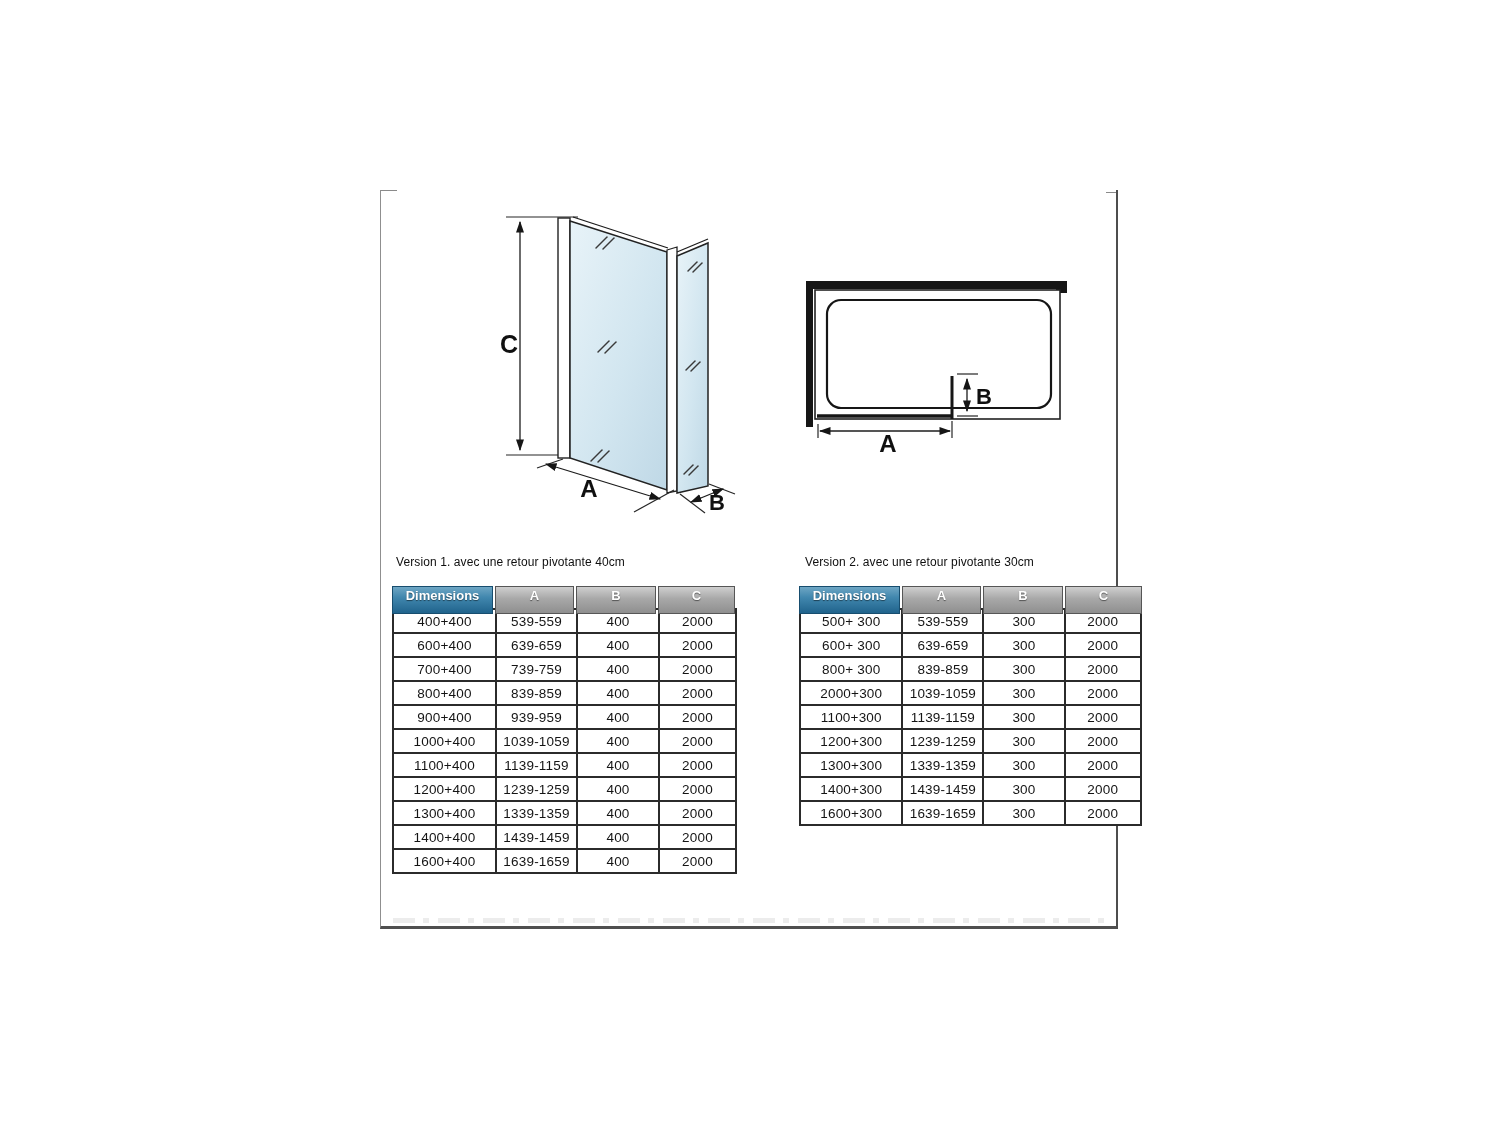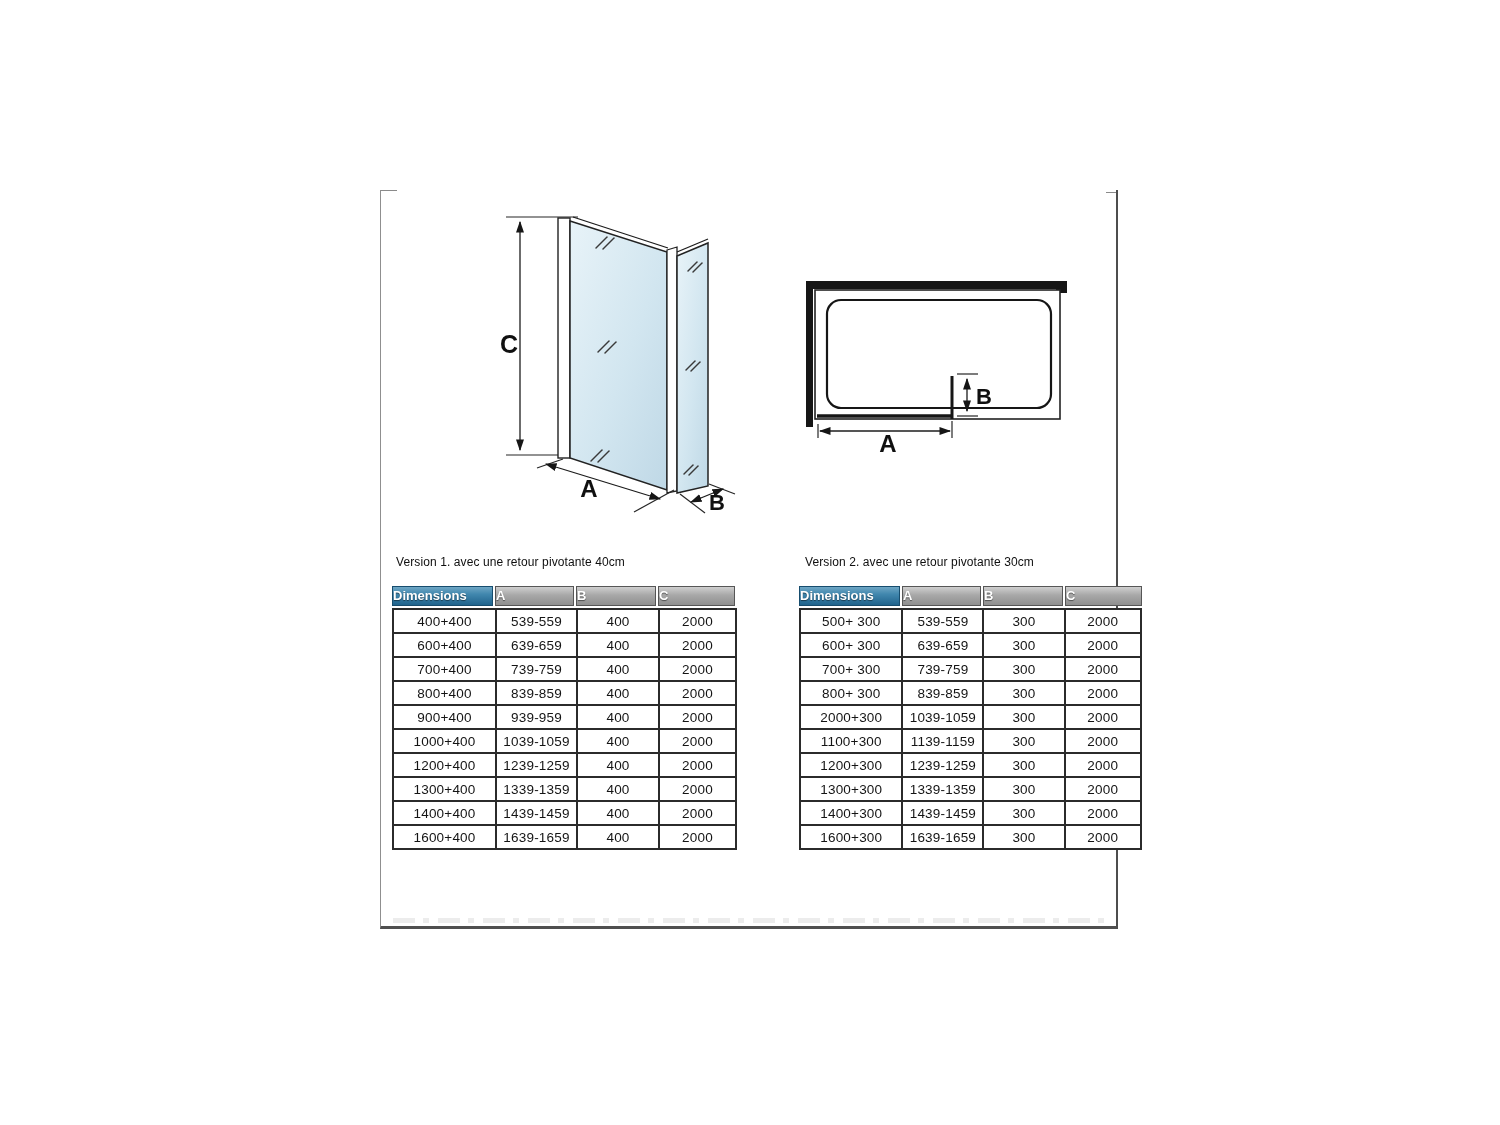--- a/index.html
+++ b/index.html
@@ -31,22 +31,22 @@
   .tbl-block{position:absolute;top:363px;}
   .tbl-left{left:11px;}
   .tbl-right{left:374px;padding-left:44px;}
   .tbl-title{
     font-size:12px;line-height:19px;color:#0f0f0f;margin:0 0 14px 4px;
     letter-spacing:0.1px;white-space:nowrap;
   }
   .tbl-right .tbl-title{margin-left:6px;}
   .tbl-head{display:grid;grid-template-columns:103px 81px 82px 77px;height:20px;}
   .hcell{
-    box-sizing:border-box;margin-right:2px;height:20px;line-height:18px;
-    text-align:left;color:#ffffff;font-weight:bold;font-size:13px;
+    box-sizing:border-box;margin-right:2px;height:28px;line-height:18px;
+    text-align:center;color:#ffffff;font-weight:bold;font-size:13px;
     text-shadow:0 1px 1px rgba(0,0,0,0.5);
     border:1px solid #565656;
     background:linear-gradient(180deg,#cfcfcf 0%,#a8a8a8 45%,#8f8f8f 100%);
   }
   .hcell:last-child{margin-right:0;}
   .hcell.hblue{
     border:1px solid #174d6e;
     background:linear-gradient(180deg,#6ea6c4 0%,#4187ae 40%,#20638c 100%);
   }
   .tbl-data{
@@ -201,20 +201,26 @@
             <td>400</td>
             <td>2000</td>
           </tr>
           <tr>
             <td>1000+400</td>
             <td>1039-1059</td>
             <td>400</td>
             <td>2000</td>
           </tr>
           <tr>
+            <td>1100+400</td>
+            <td>1139-1159</td>
+            <td>400</td>
+            <td>2000</td>
+          </tr>
+          <tr>
             <td>1200+400</td>
             <td>1239-1259</td>
             <td>400</td>
             <td>2000</td>
           </tr>
           <tr>
             <td>1300+400</td>
             <td>1339-1359</td>
             <td>400</td>
             <td>2000</td>
@@ -257,26 +263,20 @@
             <td>300</td>
             <td>2000</td>
           </tr>
           <tr>
             <td>600+ 300</td>
             <td>639-659</td>
             <td>300</td>
             <td>2000</td>
           </tr>
           <tr>
-            <td>700+ 300</td>
-            <td>739-759</td>
-            <td>300</td>
-            <td>2000</td>
-          </tr>
-          <tr>
             <td>800+ 300</td>
             <td>839-859</td>
             <td>300</td>
             <td>2000</td>
           </tr>
           <tr>
             <td>2000+300</td>
             <td>1039-1059</td>
             <td>300</td>
             <td>2000</td>

